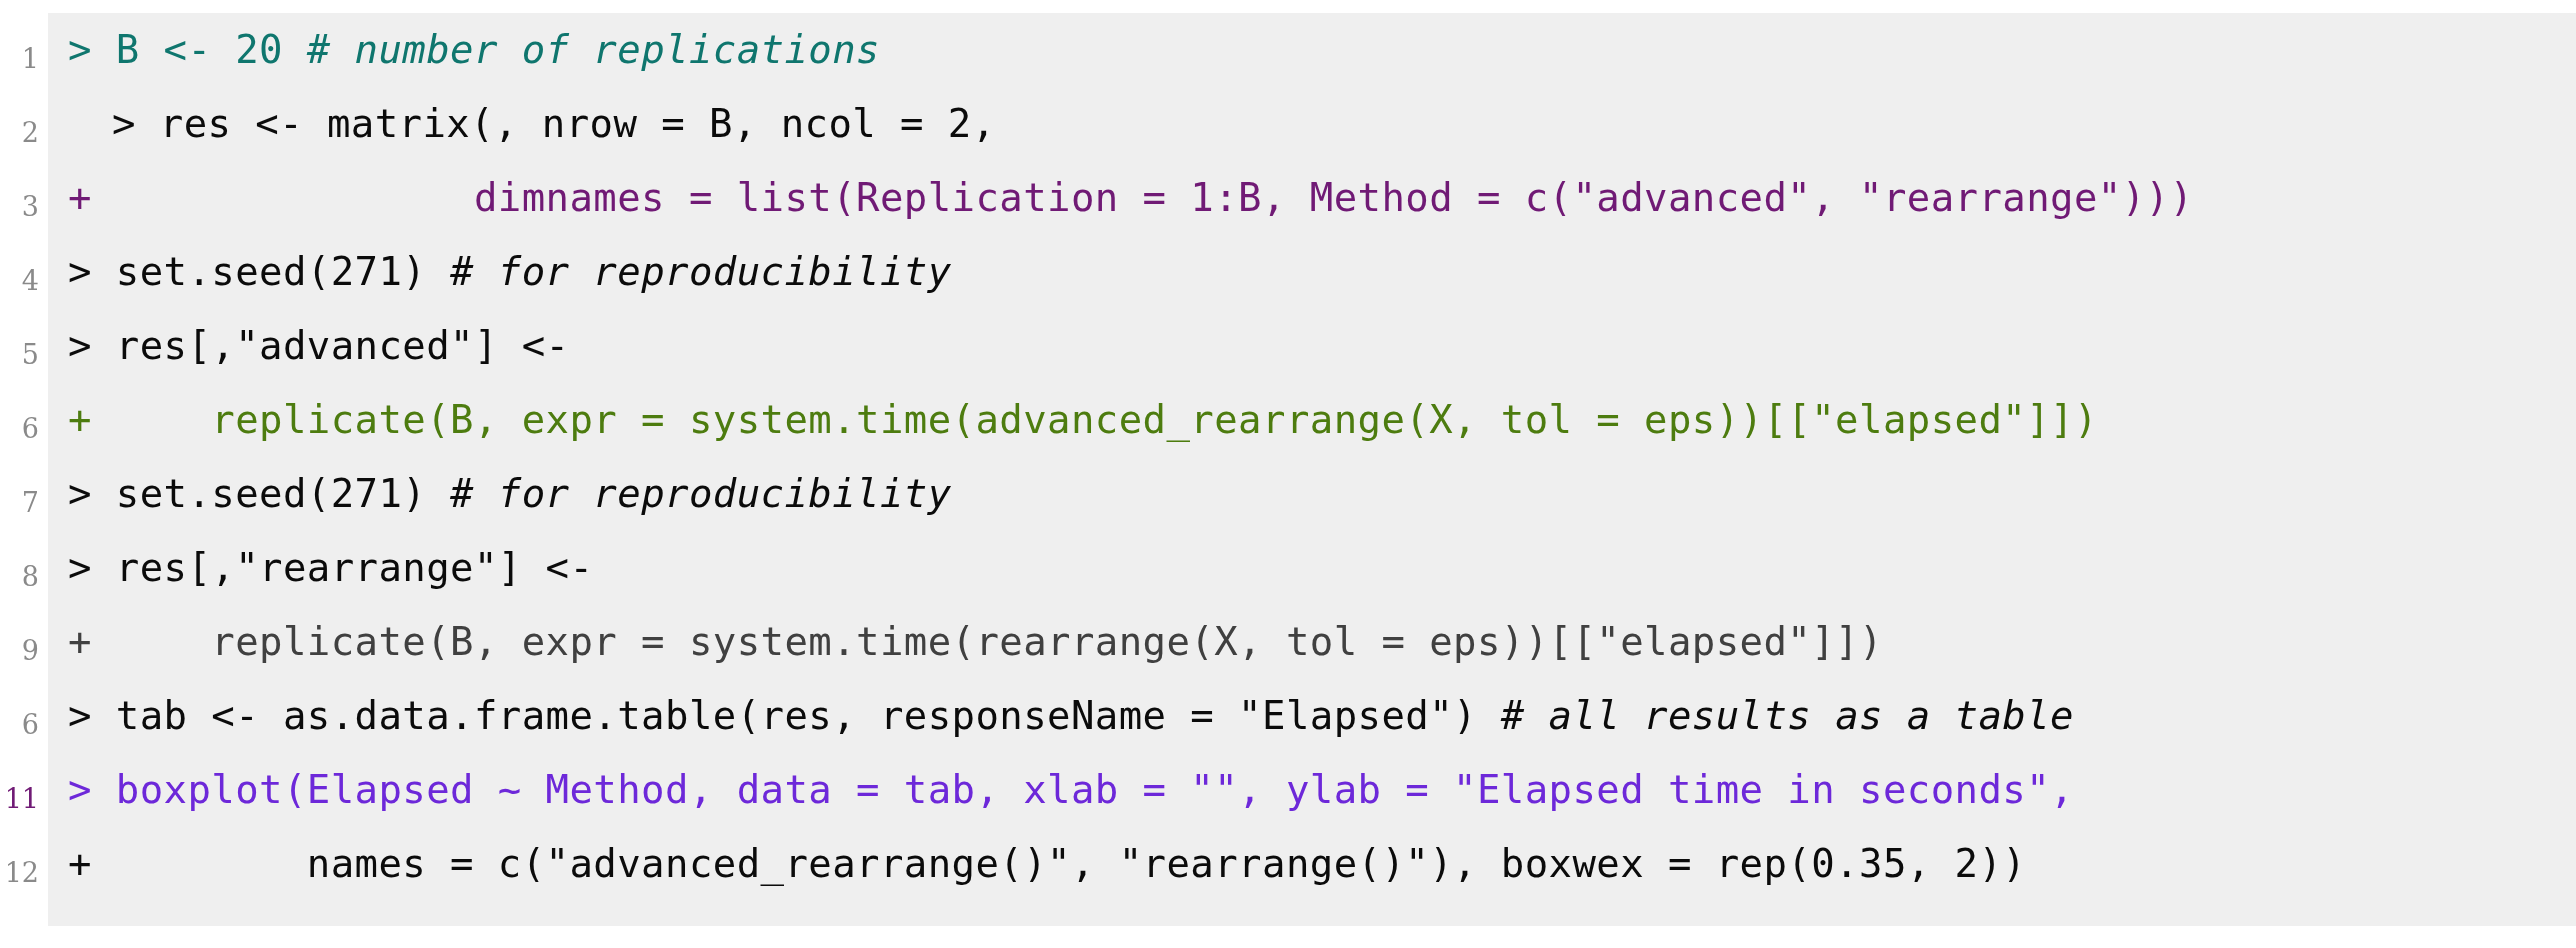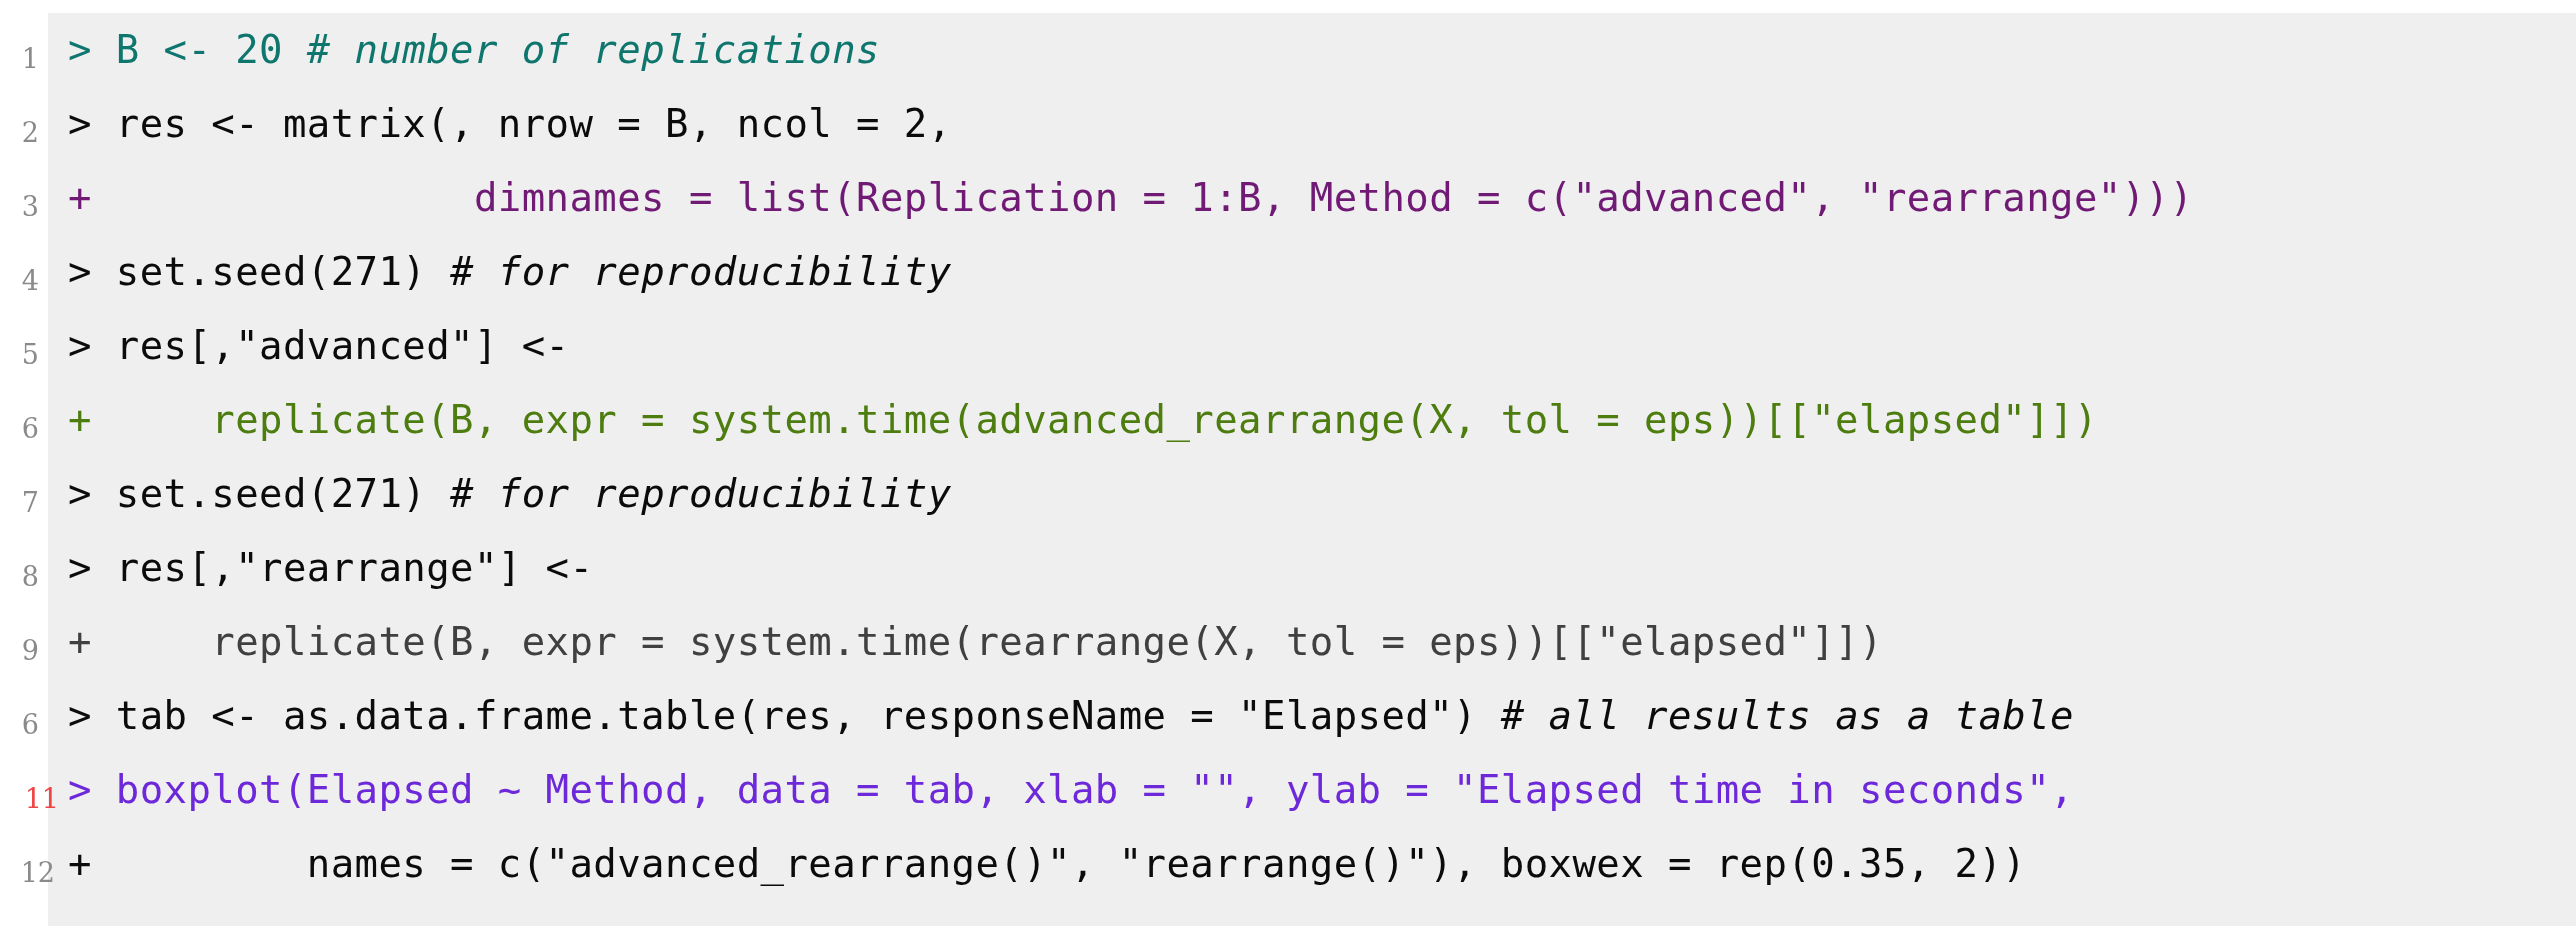--- a/index.html
+++ b/index.html
@@ -76,26 +76,26 @@
     font-style: italic;
   }
 </style>
 </head>
 <body>
 
 <div id="listing">
   <div class="code-block" style="background: rgb(239, 239, 239);"></div>
   <div class="rows" id="rows">
       <div class="code-row"><div class="lineno" style="color: rgb(138, 138, 138);">1</div><div class="code-text" style="color: #0f766e;"><span>&gt; B &lt;- 20 </span><span class="cmt"># number of replications</span></div></div>
-      <div class="code-row"><div class="lineno" style="color: rgb(138, 138, 138);">2</div><div class="code-text" style="color: rgb(11, 11, 11);"><span>&gt; res &lt;- matrix(, nrow = B, ncol = 2,</span></div></div>
+      <div class="code-row"><div class="lineno" style="color: rgb(138, 138, 138);">2</div><div class="code-text" style="color: rgb(11, 11, 11); margin-left: 44px;"><span>&gt; res &lt;- matrix(, nrow = B, ncol = 2,</span></div></div>
       <div class="code-row"><div class="lineno" style="color: rgb(138, 138, 138);">3</div><div class="code-text" style="color: #701a75;"><span>+                dimnames = list(Replication = 1:B, Method = c("advanced", "rearrange")))</span></div></div>
       <div class="code-row"><div class="lineno" style="color: rgb(138, 138, 138);">4</div><div class="code-text" style="color: rgb(11, 11, 11);"><span>&gt; set.seed(271) </span><span class="cmt"># for reproducibility</span></div></div>
       <div class="code-row"><div class="lineno" style="color: rgb(138, 138, 138);">5</div><div class="code-text" style="color: rgb(11, 11, 11);"><span>&gt; res[,"advanced"] &lt;-</span></div></div>
       <div class="code-row"><div class="lineno" style="color: rgb(138, 138, 138);">6</div><div class="code-text" style="color: #4d7c0f;"><span>+     replicate(B, expr = system.time(advanced_rearrange(X, tol = eps))[["elapsed"]])</span></div></div>
       <div class="code-row"><div class="lineno" style="color: rgb(138, 138, 138);">7</div><div class="code-text" style="color: rgb(11, 11, 11);"><span>&gt; set.seed(271) </span><span class="cmt"># for reproducibility</span></div></div>
       <div class="code-row"><div class="lineno" style="color: rgb(138, 138, 138);">8</div><div class="code-text" style="color: rgb(11, 11, 11);"><span>&gt; res[,"rearrange"] &lt;-</span></div></div>
       <div class="code-row"><div class="lineno" style="color: rgb(138, 138, 138);">9</div><div class="code-text" style="color: #404040;"><span>+     replicate(B, expr = system.time(rearrange(X, tol = eps))[["elapsed"]])</span></div></div>
       <div class="code-row"><div class="lineno" style="color: rgb(138, 138, 138);">6</div><div class="code-text" style="color: rgb(11, 11, 11); text-align: right;"><span>&gt; tab &lt;- as.data.frame.table(res, responseName = "Elapsed") </span><span class="cmt"># all results as a table</span></div></div>
-      <div class="code-row"><div class="lineno" style="color: #ef4444; margin-left: 20px;">11</div><div class="code-text" style="color: #6d28d9;"><span>&gt; boxplot(Elapsed ~ Method, data = tab, xlab = "", ylab = "Elapsed time in seconds",</span></div></div>
-      <div class="code-row"><div class="lineno" style="color: rgb(138, 138, 138); padding-left: 16px;">12</div><div class="code-text" style="color: rgb(11, 11, 11);"><span>+         names = c("advanced_rearrange()", "rearrange()"), boxwex = rep(0.35, 2))</span></div></div>
+      <div class="code-row"><div class="lineno" style="color: #701a75;">11</div><div class="code-text" style="color: #6d28d9;"><span>&gt; boxplot(Elapsed ~ Method, data = tab, xlab = "", ylab = "Elapsed time in seconds",</span></div></div>
+      <div class="code-row"><div class="lineno" style="color: rgb(138, 138, 138);">12</div><div class="code-text" style="color: rgb(11, 11, 11);"><span>+         names = c("advanced_rearrange()", "rearrange()"), boxwex = rep(0.35, 2))</span></div></div>
     </div>
 </div>
 
 
 </body></html>

